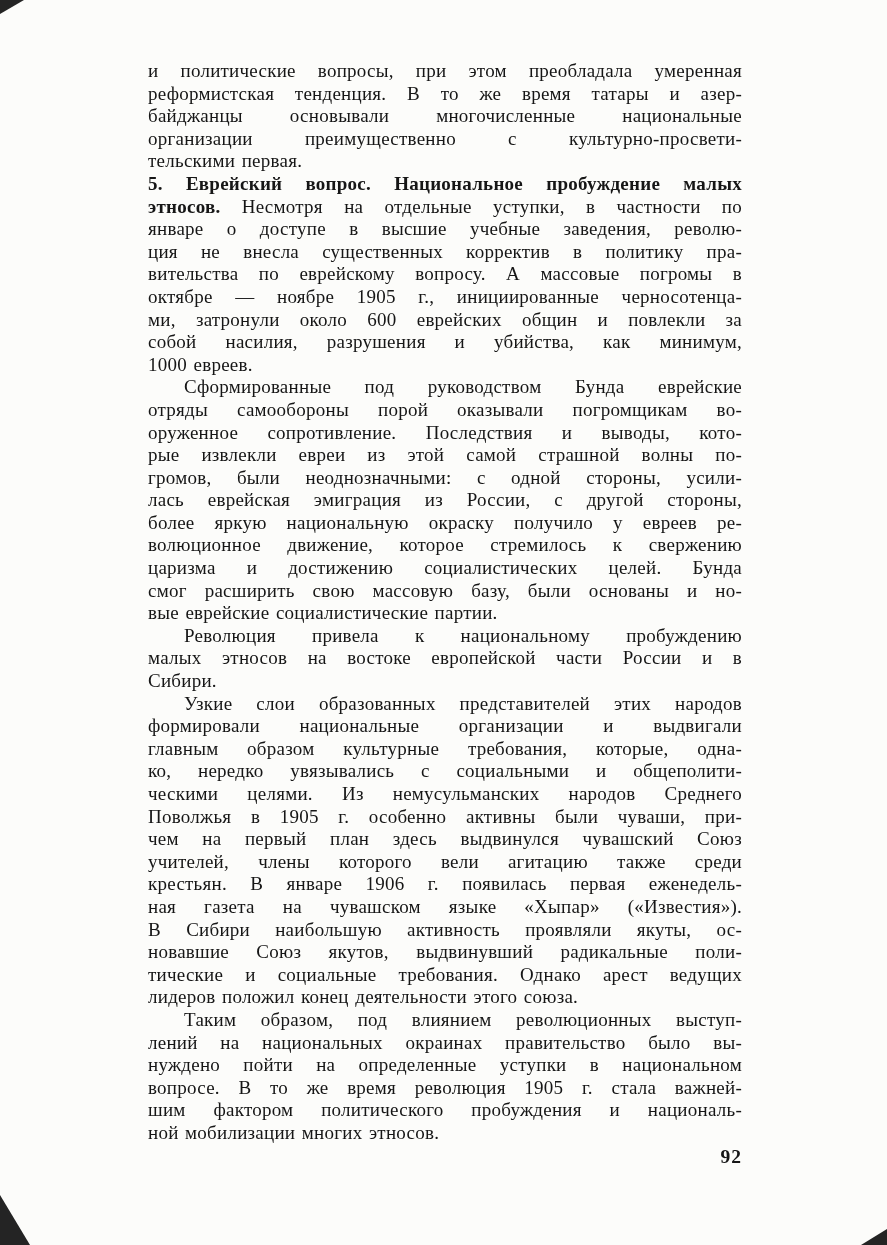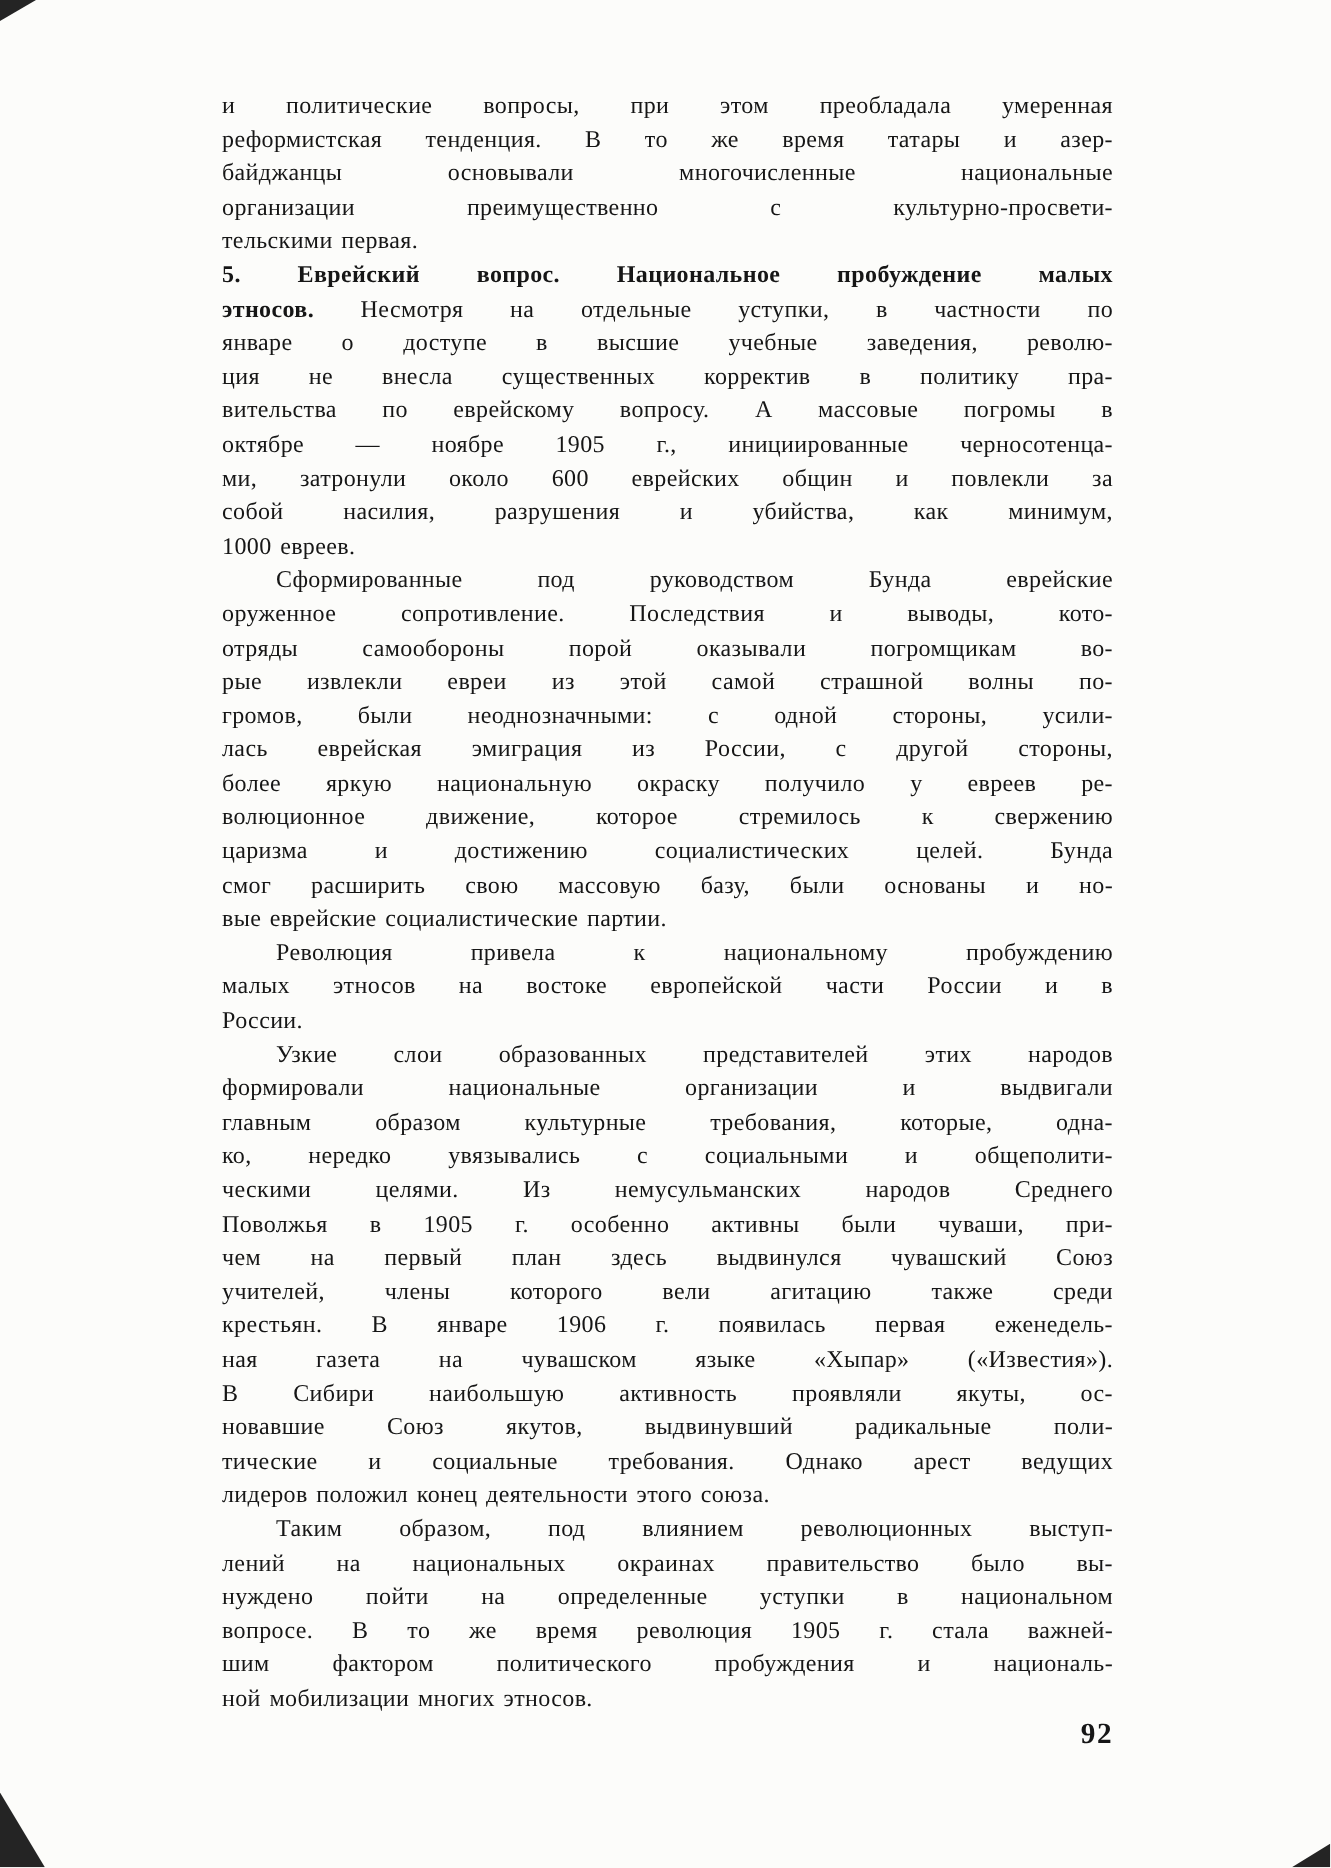--- a/index.html
+++ b/index.html
@@ -22,21 +22,21 @@
   .text-block {
     position: absolute;
     left: 148px;
     top: 60px;
     width: 594px;
   }
   .paragraph {
     margin: 0;
   }
   .line {
-    font-size: 16px;
+    font-size: 19px;
     line-height: 22.6px;
     letter-spacing: 0.25px;
     word-spacing: 1.5px;
     text-align: justify;
     text-align-last: justify;
     white-space: normal;
   }
   .line.last {
     text-align-last: left;
   }
@@ -94,35 +94,35 @@
         <div class="line"><span>январе о доступе в высшие учебные заведения, револю-</span></div>
         <div class="line"><span>ция не внесла существенных корректив в политику пра-</span></div>
         <div class="line"><span>вительства по еврейскому вопросу. А массовые погромы в</span></div>
         <div class="line"><span>октябре — ноябре 1905 г., инициированные черносотенца-</span></div>
         <div class="line"><span>ми, затронули около 600 еврейских общин и повлекли за</span></div>
         <div class="line"><span>собой насилия, разрушения и убийства, как минимум,</span></div>
         <div class="line last"><span>1000 евреев.</span></div>
       </div>
       <div class="paragraph">
         <div class="line indent"><span>Сформированные под руководством Бунда еврейские</span></div>
+        <div class="line"><span>отряды самообороны порой оказывали погромщикам во-</span></div>
         <div class="line"><span>оруженное сопротивление. Последствия и выводы, кото-</span></div>
-        <div class="line"><span>отряды самообороны порой оказывали погромщикам во-</span></div>
         <div class="line"><span>рые извлекли евреи из этой самой страшной волны по-</span></div>
         <div class="line"><span>громов, были неоднозначными: с одной стороны, усили-</span></div>
         <div class="line"><span>лась еврейская эмиграция из России, с другой стороны,</span></div>
         <div class="line"><span>более яркую национальную окраску получило у евреев ре-</span></div>
         <div class="line"><span>волюционное движение, которое стремилось к свержению</span></div>
         <div class="line"><span>царизма и достижению социалистических целей. Бунда</span></div>
         <div class="line"><span>смог расширить свою массовую базу, были основаны и но-</span></div>
         <div class="line last"><span>вые еврейские социалистические партии.</span></div>
       </div>
       <div class="paragraph">
         <div class="line indent"><span>Революция привела к национальному пробуждению</span></div>
         <div class="line"><span>малых этносов на востоке европейской части России и в</span></div>
-        <div class="line last"><span>России.</span></div>
+        <div class="line last"><span>Сибири.</span></div>
       </div>
       <div class="paragraph">
         <div class="line indent"><span>Узкие слои образованных представителей этих народов</span></div>
         <div class="line"><span>формировали национальные организации и выдвигали</span></div>
         <div class="line"><span>главным образом культурные требования, которые, одна-</span></div>
         <div class="line"><span>ко, нередко увязывались с социальными и общеполити-</span></div>
         <div class="line"><span>ческими целями. Из немусульманских народов Среднего</span></div>
         <div class="line"><span>Поволжья в 1905 г. особенно активны были чуваши, при-</span></div>
         <div class="line"><span>чем на первый план здесь выдвинулся чувашский Союз</span></div>
         <div class="line"><span>учителей, члены которого вели агитацию также среди</span></div>

